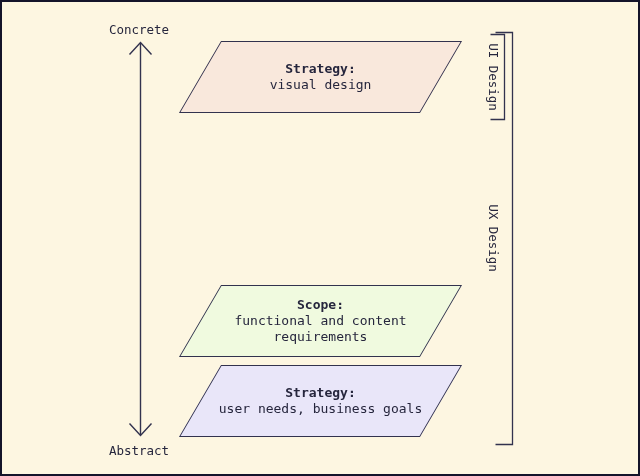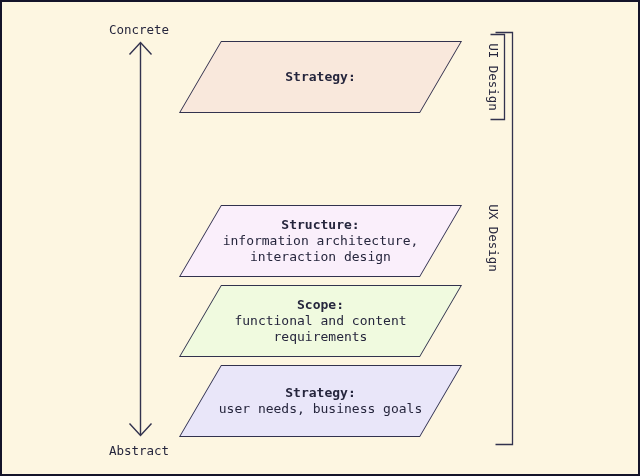--- a/index.html
+++ b/index.html
@@ -94,32 +94,25 @@
   <div class="axis-label" style="left:137px;top:20px;">Concrete</div>
   <div class="axis-label" style="left:137px;top:441px;">Abstract</div>
 
   <div class="side-label" style="left:491px;top:75px;">UI Design</div>
   <div class="side-label" style="left:491px;top:236px;">UX Design</div>
 
   <div class="layer" data-layer="surface" style="top:39px;">
     <div class="shape"></div>
     <div class="content">
       <div class="title">Strategy:</div>
+      <div class="subtitle">visual design</div>
     </div>
   </div>
 
 
-  <div class="layer" data-layer="structure" style="top:203px;">
-    <div class="shape"></div>
-    <div class="content">
-      <div class="title">Structure:</div>
-      <div class="subtitle">information architecture,
-interaction design</div>
-    </div>
-  </div>
 
   <div class="layer" data-layer="strategy" style="top:363px;">
     <div class="shape"></div>
     <div class="content">
       <div class="title">Strategy:</div>
       <div class="subtitle">user needs, business goals</div>
     </div>
   </div>
 
   <div class="layer" data-layer="scope" style="top:283px;">

